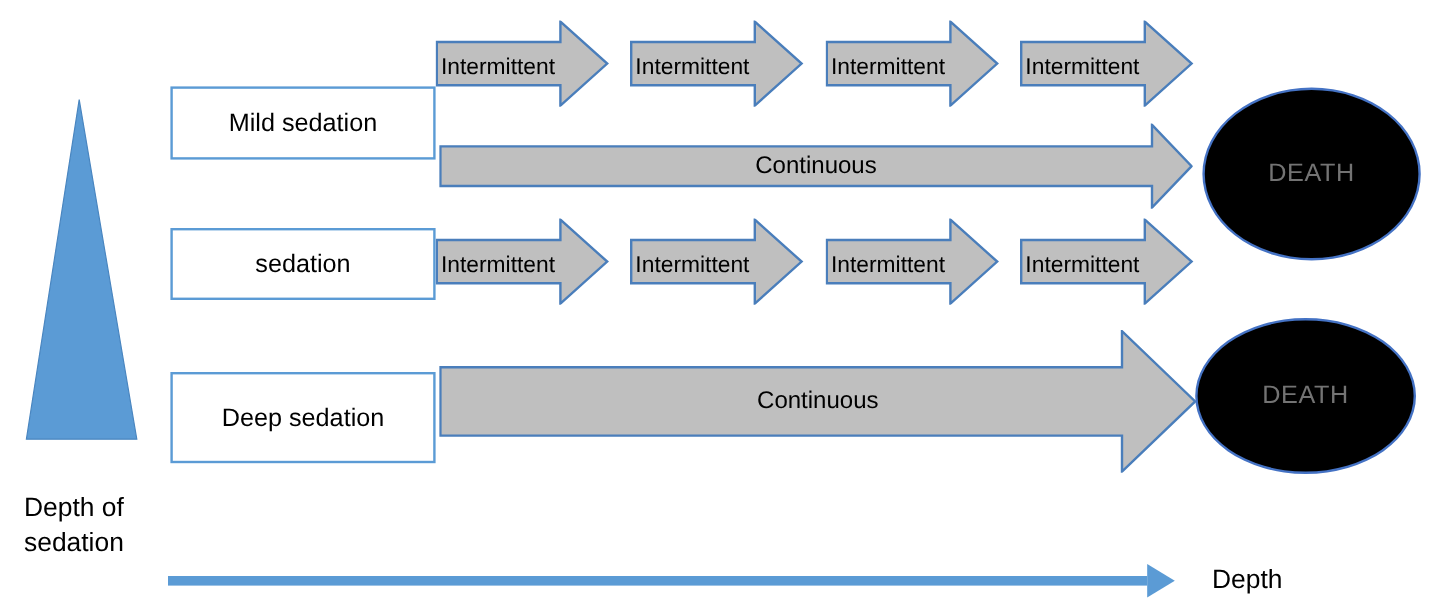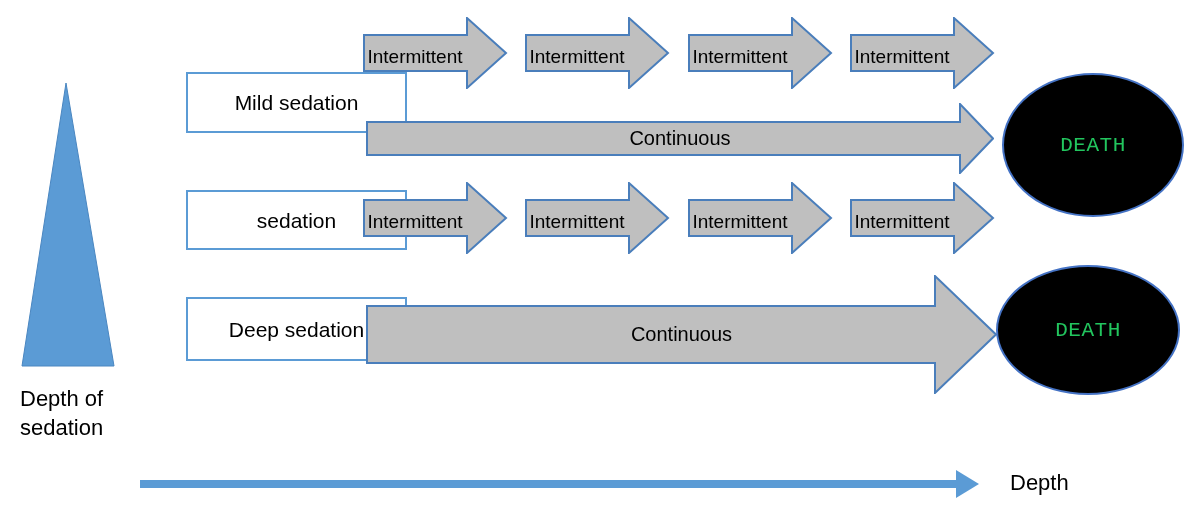--- a/index.html
+++ b/index.html
@@ -5,25 +5,25 @@
   html,body{margin:0;padding:0;background:#fff;}
   #canvas{
     position:relative;width:1200px;height:513px;background:#ffffff;
     font-family:"Liberation Sans",sans-serif;color:#000;overflow:hidden;
   }
   .abs{position:absolute;}
   .sed-box{
     position:absolute;left:142px;width:221px;background:#ffffff;
     border:2px solid #5b9bd5;box-sizing:border-box;
     display:flex;flex-direction:column;align-items:center;justify-content:center;
-    font-size:21px;line-height:27px;text-align:center;margin-left:44px;
+    font-size:21px;line-height:27px;text-align:center;
   }
   .box-mild{top:72px;height:61px;}
   .box-intermediate{top:190px;height:60px;}
-  .box-deep{top:297px;height:64px;justify-content:center;}
+  .box-deep{top:310px;height:76px;justify-content:center;}
   .int-arrow{position:absolute;width:145px;height:72px;}
   .int-arrow svg{position:absolute;left:0;top:0;width:100%;height:100%;}
   .int-arrow .lbl{
     position:absolute;left:0;top:18px;width:104px;height:44px;
     display:flex;align-items:center;justify-content:center;
     font-size:19px;white-space:nowrap;
   }
   .row1{top:17px;}
   .row2{top:182px;}
   .ax1{left:363px;} .ax2{left:525px;} .ax3{left:688px;} .ax4{left:850px;}
@@ -35,26 +35,26 @@
     display:flex;align-items:center;justify-content:center;font-size:20px;
   }
   .cont-deep{left:366px;top:275px;width:631px;height:119px;}
   .cont-deep .lbl{
     position:absolute;left:0;top:31px;width:100%;height:57px;
     display:flex;align-items:center;justify-content:center;font-size:20px;
   }
   .death{
     position:absolute;background:#000000;border:2px solid #4472c4;border-radius:50%;
     box-sizing:border-box;display:flex;align-items:center;justify-content:center;
-    color:#22c55e;font-size:21px;letter-spacing:0.5px;font-family:Liberation Mono, monospace;
+    color:#737373;font-size:21px;letter-spacing:0.5px;
   }
   .death-top{left:1002px;top:73px;width:182px;height:144px;}
   .death-bottom{left:996px;top:265px;width:184px;height:130px;}
   .depth-label{
-    position:absolute;left:20px;top:384px;font-size:22px;line-height:29px;
+    position:absolute;left:20px;top:408px;font-size:22px;line-height:29px;
   }
   .time-label{
     position:absolute;left:1010px;top:466px;height:34px;line-height:34px;font-size:22px;
   }
 </style>
 </head>
 <body>
 
 <div id="canvas">
 

